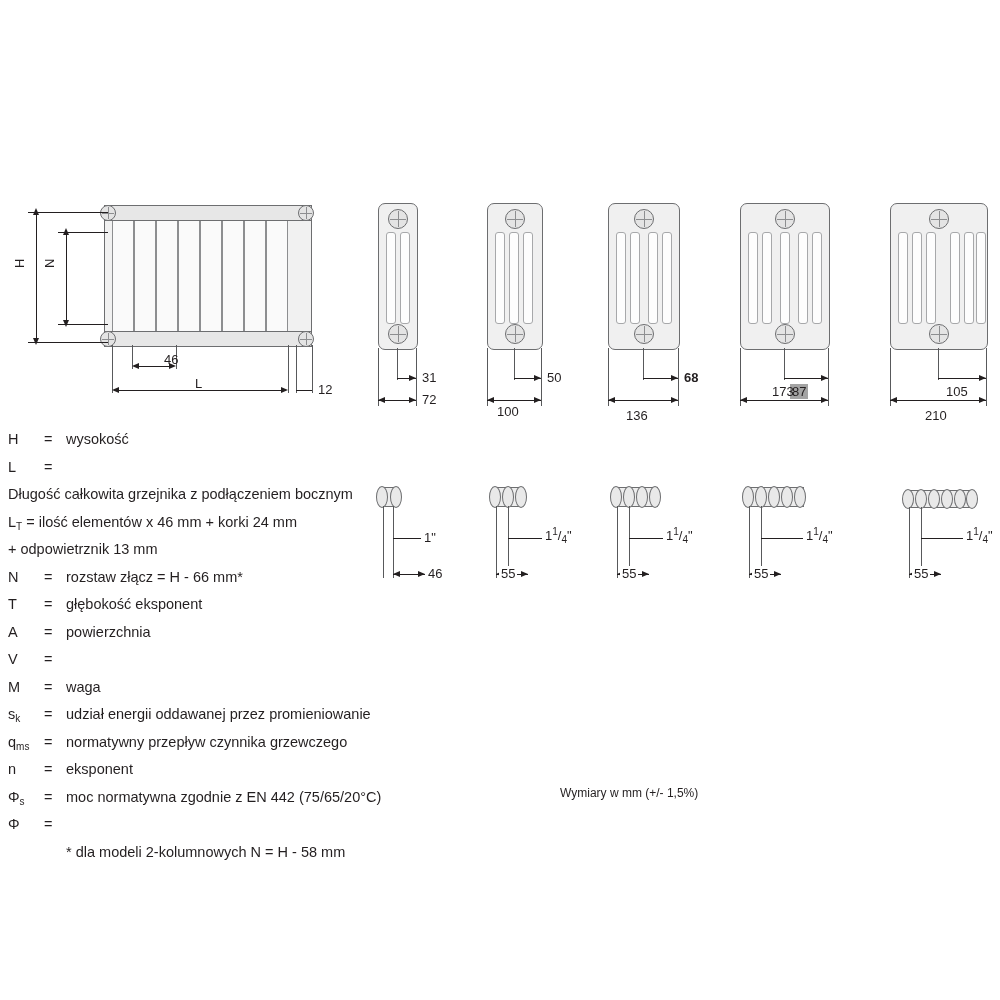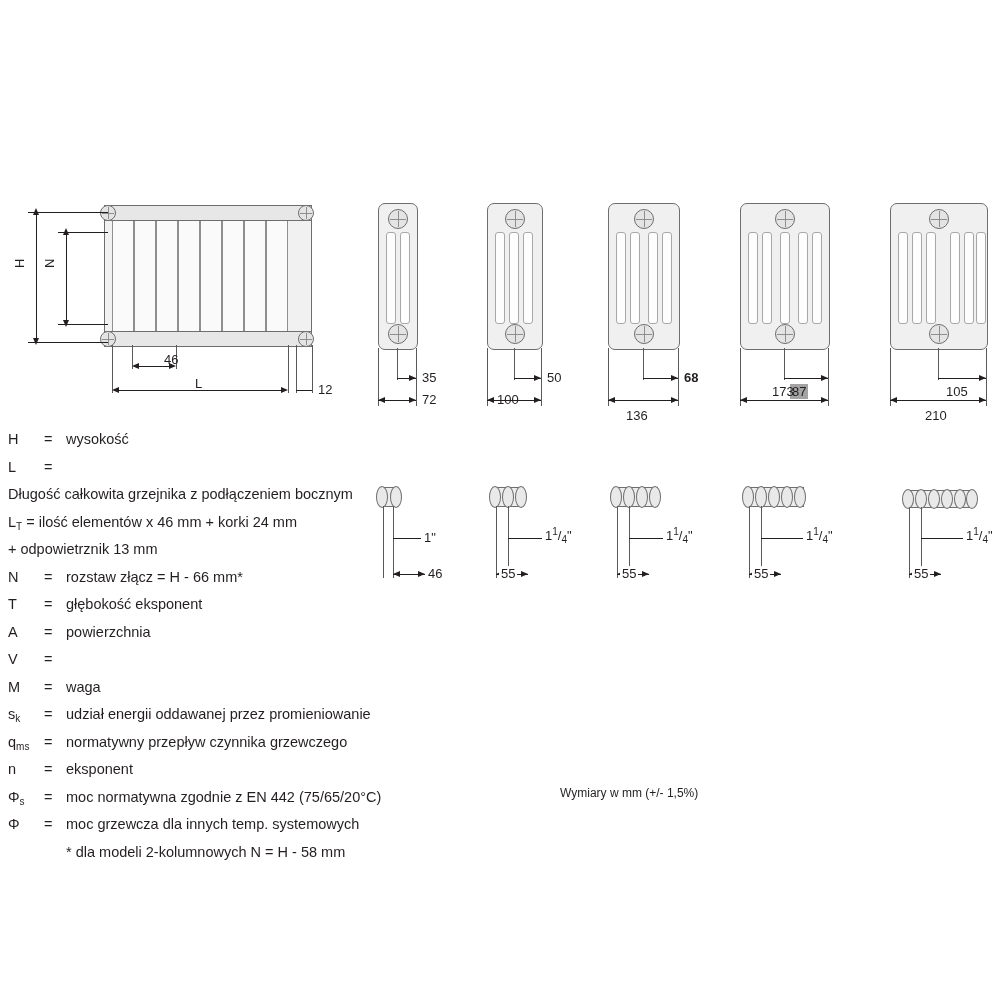--- a/index.html
+++ b/index.html
@@ -120,21 +120,21 @@
     <div class="slot" style="left:386px;top:232px;width:8px;height:90px;"></div>
     <div class="slot" style="left:400px;top:232px;width:8px;height:90px;"></div>
     <div class="plug" style="left:388px;top:209px;width:18px;height:18px;"></div>
     <div class="plug" style="left:388px;top:324px;width:18px;height:18px;"></div>
 
     <div class="vline thin" style="left:397px;top:348px;height:32px;"></div>
     <div class="vline thin" style="left:416px;top:348px;height:58px;"></div>
     <div class="vline thin" style="left:378px;top:348px;height:58px;"></div>
     <div class="hline" style="left:397px;top:378px;width:19px;"></div>
     <div class="arrowR" style="left:409px;top:375px;"></div>
-    <div class="dim" style="left:422px;top:370px;">35</div>
+    <div class="dim" style="left:422px;top:370px;">31</div>
     <div class="hline" style="left:378px;top:400px;width:38px;"></div>
     <div class="arrowL" style="left:378px;top:397px;"></div>
     <div class="arrowR" style="left:409px;top:397px;"></div>
     <div class="dim" style="left:422px;top:392px;">72</div>
 
     <div class="tv-bar" style="left:380px;top:487px;width:16px;height:18px;"></div>
     <div class="tv-cap" style="left:376px;top:486px;width:10px;height:20px;"></div>
     <div class="tv-cap" style="left:390px;top:486px;width:10px;height:20px;"></div>
     <div class="vline thin" style="left:383px;top:506px;height:72px;"></div>
     <div class="vline thin" style="left:393px;top:506px;height:72px;"></div>
@@ -156,21 +156,21 @@
 
     <div class="vline thin" style="left:514px;top:348px;height:32px;"></div>
     <div class="vline thin" style="left:541px;top:348px;height:58px;"></div>
     <div class="vline thin" style="left:487px;top:348px;height:58px;"></div>
     <div class="hline" style="left:514px;top:378px;width:27px;"></div>
     <div class="arrowR" style="left:534px;top:375px;"></div>
     <div class="dim" style="left:547px;top:370px;">50</div>
     <div class="hline" style="left:487px;top:400px;width:54px;"></div>
     <div class="arrowL" style="left:487px;top:397px;"></div>
     <div class="arrowR" style="left:534px;top:397px;"></div>
-    <div class="dim" style="left:497px;top:392px;">100</div>
+    <div class="dim" style="left:497px;top:404px;">100</div>
 
     <div class="tv-bar" style="left:493px;top:487px;width:28px;height:18px;"></div>
     <div class="tv-cap" style="left:489px;top:486px;width:10px;height:20px;"></div>
     <div class="tv-cap" style="left:502px;top:486px;width:10px;height:20px;"></div>
     <div class="tv-cap" style="left:515px;top:486px;width:10px;height:20px;"></div>
     <div class="vline thin" style="left:496px;top:506px;height:72px;"></div>
     <div class="vline thin" style="left:508px;top:506px;height:72px;"></div>
     <div class="hline" style="left:508px;top:538px;width:34px;"></div>
     <div class="dim" style="left:545px;top:528px;"><span>1</span><sup>1</sup>/<sub>4</sub><span>"</span></div>
     <div class="hline" style="left:496px;top:574px;width:32px;"></div>
@@ -359,21 +359,20 @@
 
     <div class="lrow">
       <div class="lsym"><span>Φ</span><sub>s</sub></div>
       <div class="leq">=</div>
       <div class="ltext">moc normatywna zgodnie z EN 442 (75/65/20°C)</div>
     </div>
 
     <div class="lrow">
       <div class="lsym">Φ</div>
       <div class="leq">=</div>
-      <div class="ltext">moc grzewcza dla innych temp. systemowych</div>
     </div>
 
     <div class="lrow">
       <div class="lsym"></div>
       <div class="leq"></div>
       <div class="ltext">* dla modeli 2-kolumnowych N = H - 58 mm</div>
     </div>
   </div>
 
   <div class="footnote">Wymiary w mm (+/- 1,5%)</div>

